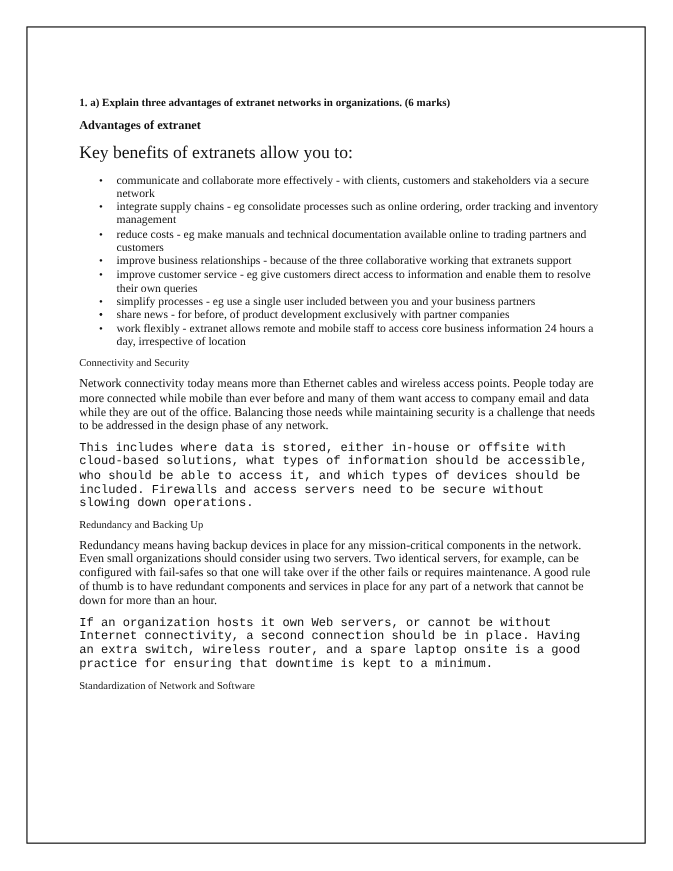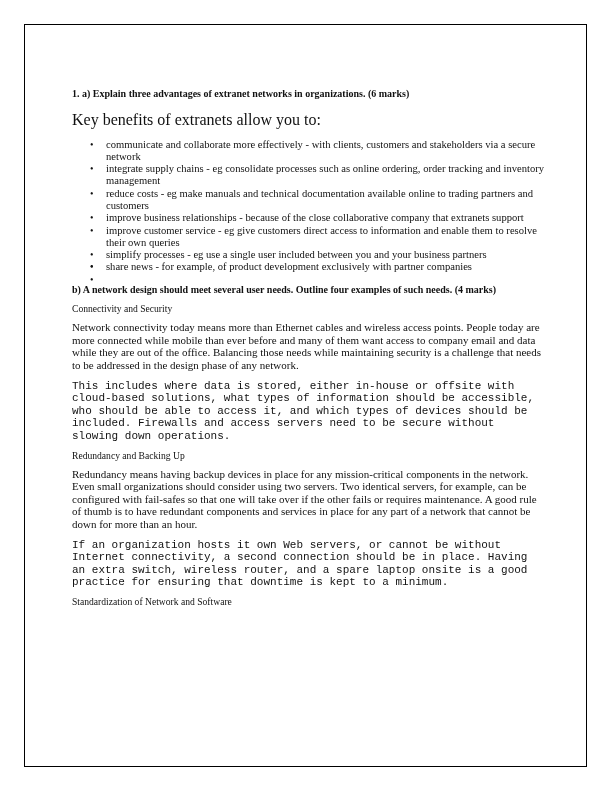--- a/index.html
+++ b/index.html
@@ -19,35 +19,35 @@
   p.body { font-size: 11px; line-height: 12.6px; margin: 6px 0 0 0; }
   p.body.gap { margin-top: 8px; font-family: Liberation Mono, monospace; }
 </style>
 </head>
 <body>
 
 <div class="page-border"></div>
 
 <div class="content">
   <p class="q">1. a) Explain three advantages of extranet networks in organizations. (6 marks)</p>
+  <p class="h">Advantages of extranet</p>
   <p class="intro">Key benefits of extranets allow you to:</p>
 
   <ul>
     <li><span class="bullet">•</span><span>communicate and collaborate more effectively - with clients, customers and stakeholders via a secure network</span></li>
     <li><span class="bullet">•</span><span>integrate supply chains - eg consolidate processes such as online ordering, order tracking and inventory management</span></li>
     <li><span class="bullet">•</span><span>reduce costs - eg make manuals and technical documentation available online to trading partners and customers</span></li>
-    <li><span class="bullet">•</span><span>improve business relationships - because of the close collaborative company that extranets support</span></li>
+    <li><span class="bullet">•</span><span>improve business relationships - because of the three collaborative working that extranets support</span></li>
     <li><span class="bullet">•</span><span>improve customer service - eg give customers direct access to information and enable them to resolve their own queries</span></li>
     <li><span class="bullet">•</span><span>simplify processes - eg use a single user included between you and your business partners</span></li>
     <li><span class="bullet">•</span></li>
-    <li><span class="bullet">•</span><span>share news - for example, of product development exclusively with partner companies</span></li>
-    <li><span class="bullet">•</span></li>
+    <li><span class="bullet">•</span><span>share news - for before, of product development exclusively with partner companies</span></li>
+    <li><span class="bullet">•</span><span>work flexibly - extranet allows remote and mobile staff to access core business information 24 hours a day, irrespective of location</span></li>
   </ul>
 
-  <p class="q qb">b) A network design should meet several user needs. Outline four examples of such needs. (4 marks)</p>
 
   <p class="h2">Connectivity and Security</p>
   <p class="body">Network connectivity today means more than Ethernet cables and wireless access points. People today are more connected while mobile than ever before and many of them want access to company email and data while they are out of the office. Balancing those needs while maintaining security is a challenge that needs to be addressed in the design phase of any network.</p>
   <p class="body gap">This includes where data is stored, either in-house or offsite with cloud-based solutions, what types of information should be accessible, who should be able to access it, and which types of devices should be included. Firewalls and access servers need to be secure without slowing down operations.</p>
 
   <p class="h2">Redundancy and Backing Up</p>
   <p class="body">Redundancy means having backup devices in place for any mission-critical components in the network. Even small organizations should consider using two servers. Two identical servers, for example, can be configured with fail-safes so that one will take over if the other fails or requires maintenance. A good rule of thumb is to have redundant components and services in place for any part of a network that cannot be down for more than an hour.</p>
   <p class="body gap">If an organization hosts it own Web servers, or cannot be without Internet connectivity, a second connection should be in place. Having an extra switch, wireless router, and a spare laptop onsite is a good practice for ensuring that downtime is kept to a minimum.</p>
 
   <p class="h2">Standardization of Network and Software</p>

